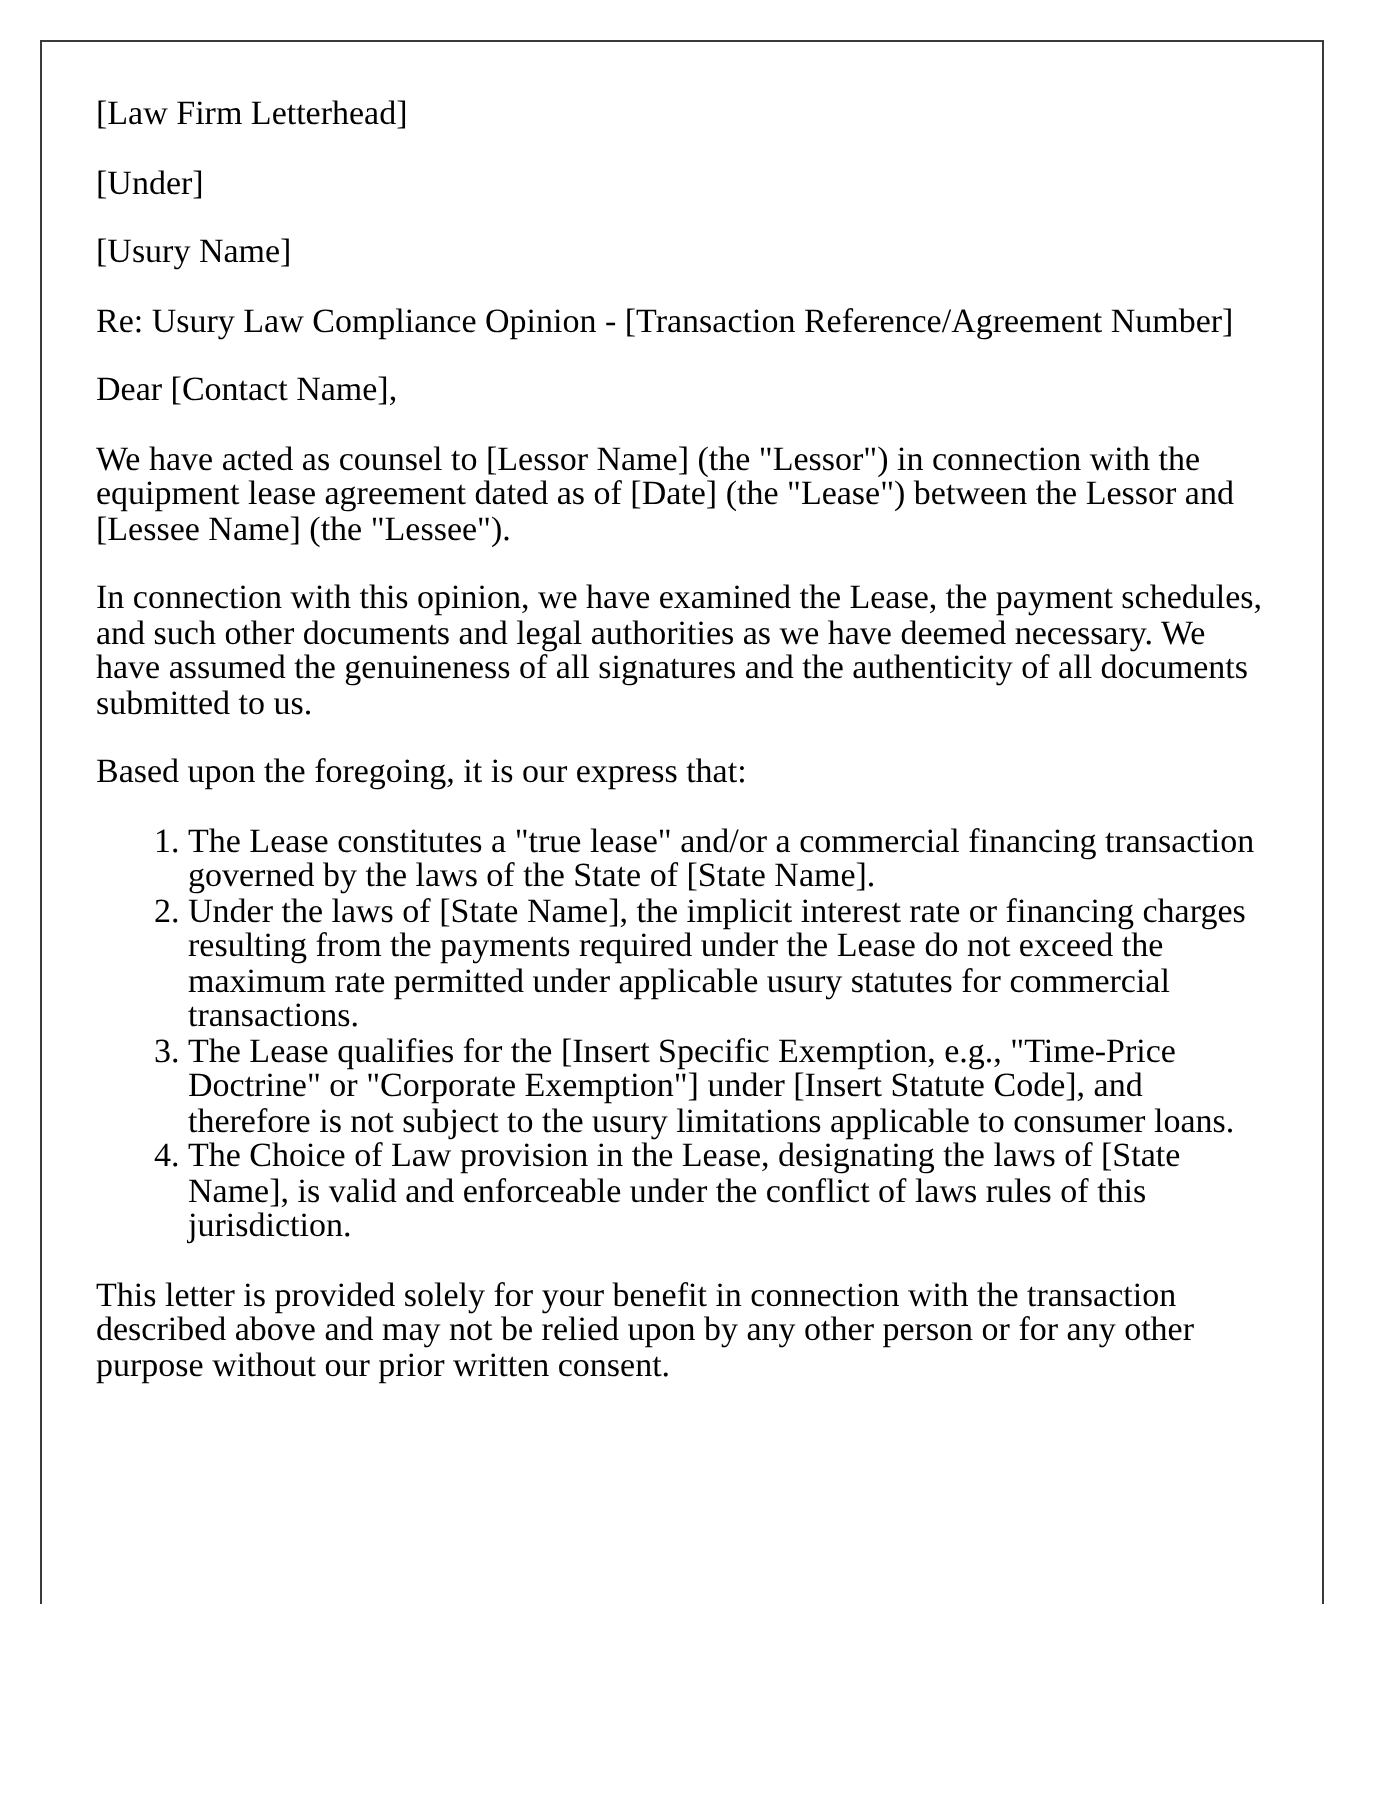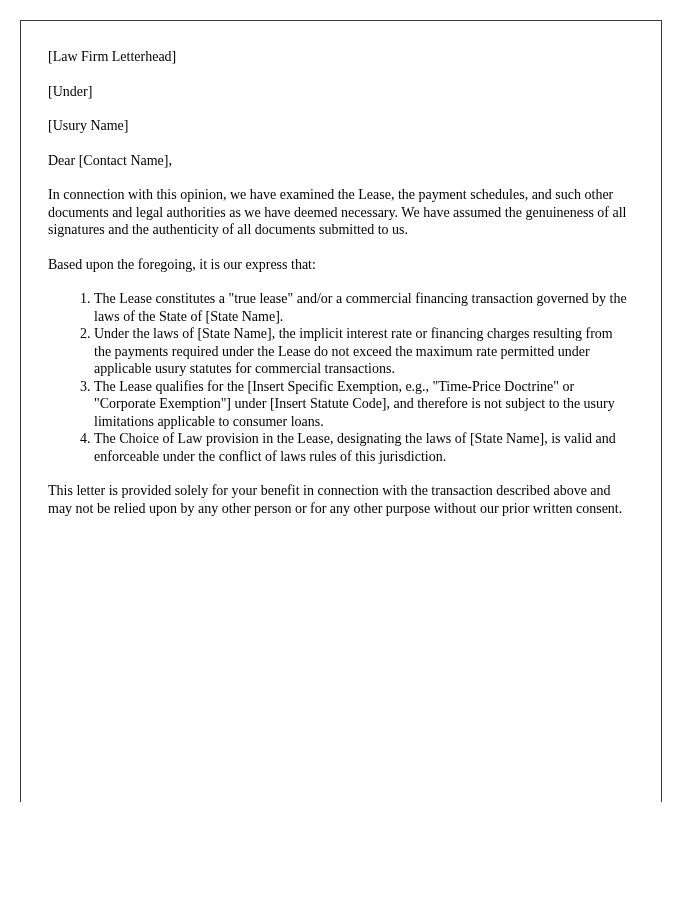--- a/index.html
+++ b/index.html
@@ -21,21 +21,21 @@
     height: 782px;
     box-sizing: border-box;
     border: 1px solid #3a3a3a;
     border-bottom: none;
     background: #ffffff;
   }
   .content {
     box-sizing: border-box;
     padding: 27px 29px 0 27px;
     font-family: "Liberation Serif", "DejaVu Serif", serif;
-    font-size: 14px;
+    font-size: 17px;
     line-height: 17.5px;
     color: #000000;
   }
   .para {
     margin: 0 0 17px 0;
   }
   .addr-line {
     display: block;
   }
   ol.opinion-list {
@@ -54,23 +54,25 @@
   <div class="content">
 
     <p class="para">[Law Firm Letterhead]</p>
 
     <p class="para">[Under]</p>
 
     <p class="para">
       <span class="addr-line">[Usury Name]</span>
     </p>
 
+    <p class="para">Re: Usury Law Compliance Opinion - [Transaction Reference/Agreement Number]</p>
 
     <p class="para">Dear [Contact Name],</p>
 
+    <p class="para">We have acted as counsel to [Lessor Name] (the "Lessor") in connection with the equipment lease agreement dated as of [Date] (the "Lease") between the Lessor and [Lessee Name] (the "Lessee").</p>
 
     <p class="para">In connection with this opinion, we have examined the Lease, the payment schedules, and such other documents and legal authorities as we have deemed necessary. We have assumed the genuineness of all signatures and the authenticity of all documents submitted to us.</p>
 
     <p class="para">Based upon the foregoing, it is our express that:</p>
 
     <ol class="opinion-list">
       <li>The Lease constitutes a "true lease" and/or a commercial financing transaction governed by the laws of the State of [State Name].</li>
       <li>Under the laws of [State Name], the implicit interest rate or financing charges resulting from the payments required under the Lease do not exceed the maximum rate permitted under applicable usury statutes for commercial transactions.</li>
       <li>The Lease qualifies for the [Insert Specific Exemption, e.g., "Time-Price Doctrine" or "Corporate Exemption"] under [Insert Statute Code], and therefore is not subject to the usury limitations applicable to consumer loans.</li>
       <li>The Choice of Law provision in the Lease, designating the laws of [State Name], is valid and enforceable under the conflict of laws rules of this jurisdiction.</li>

